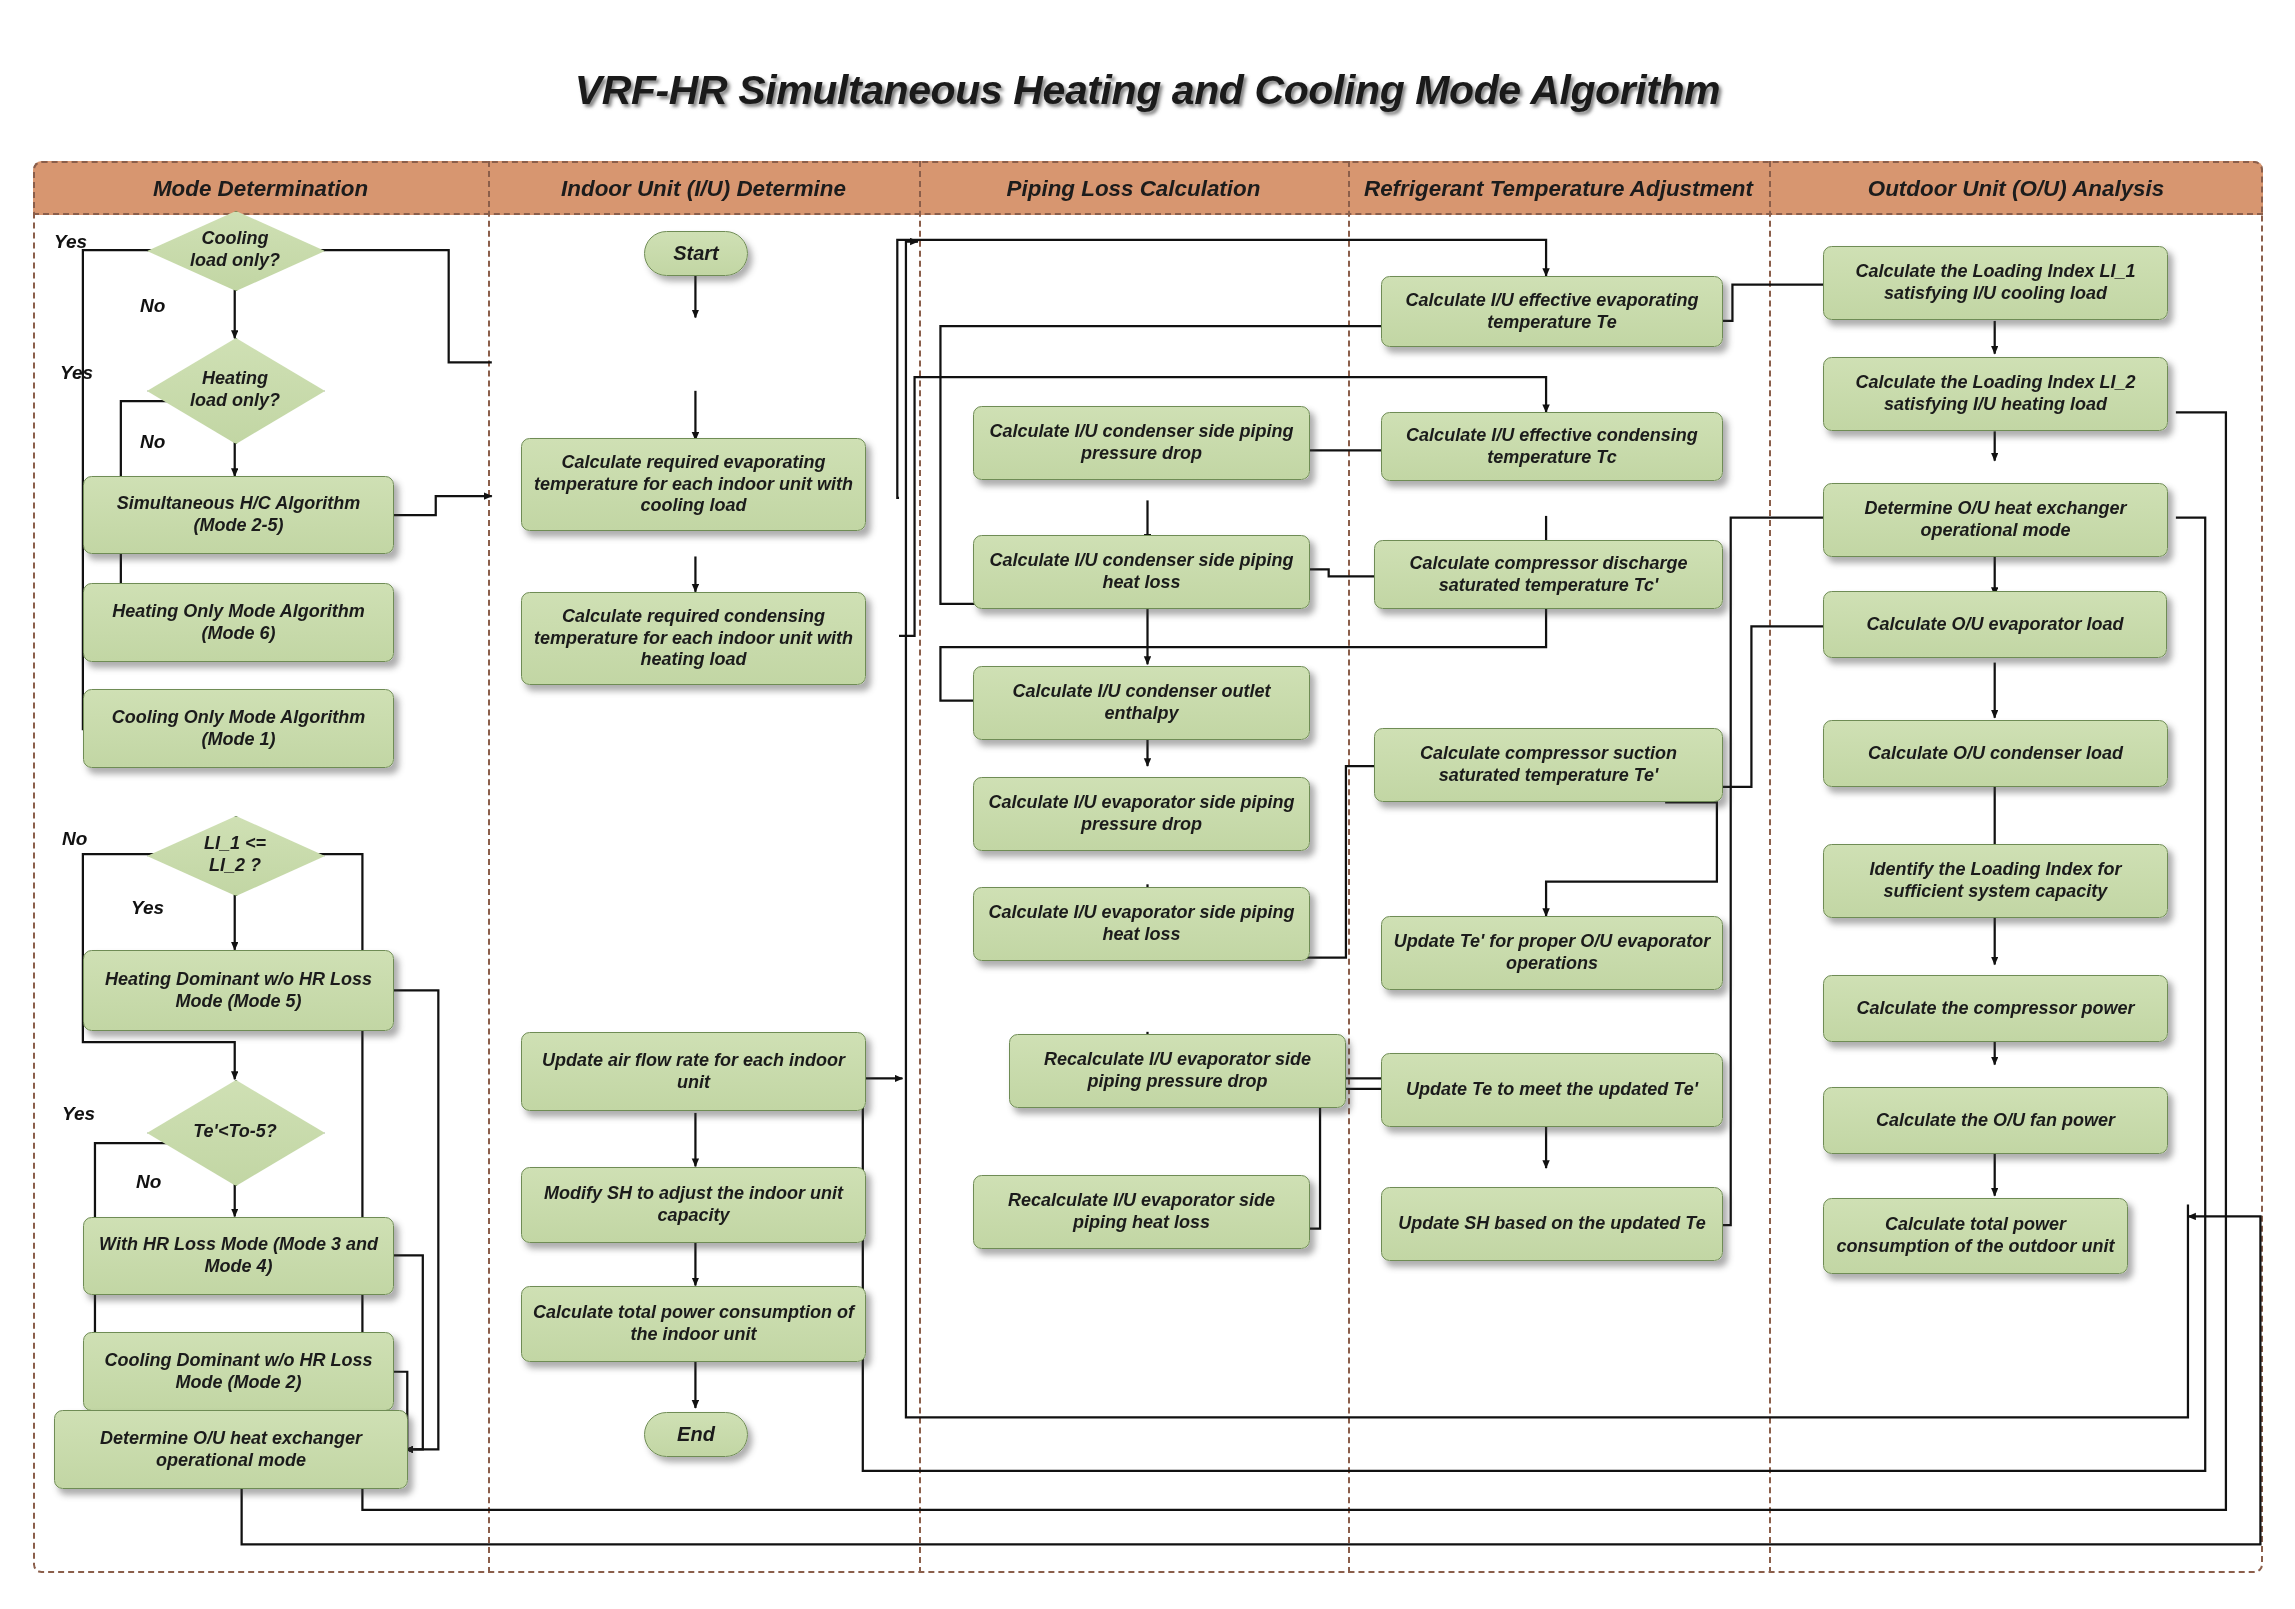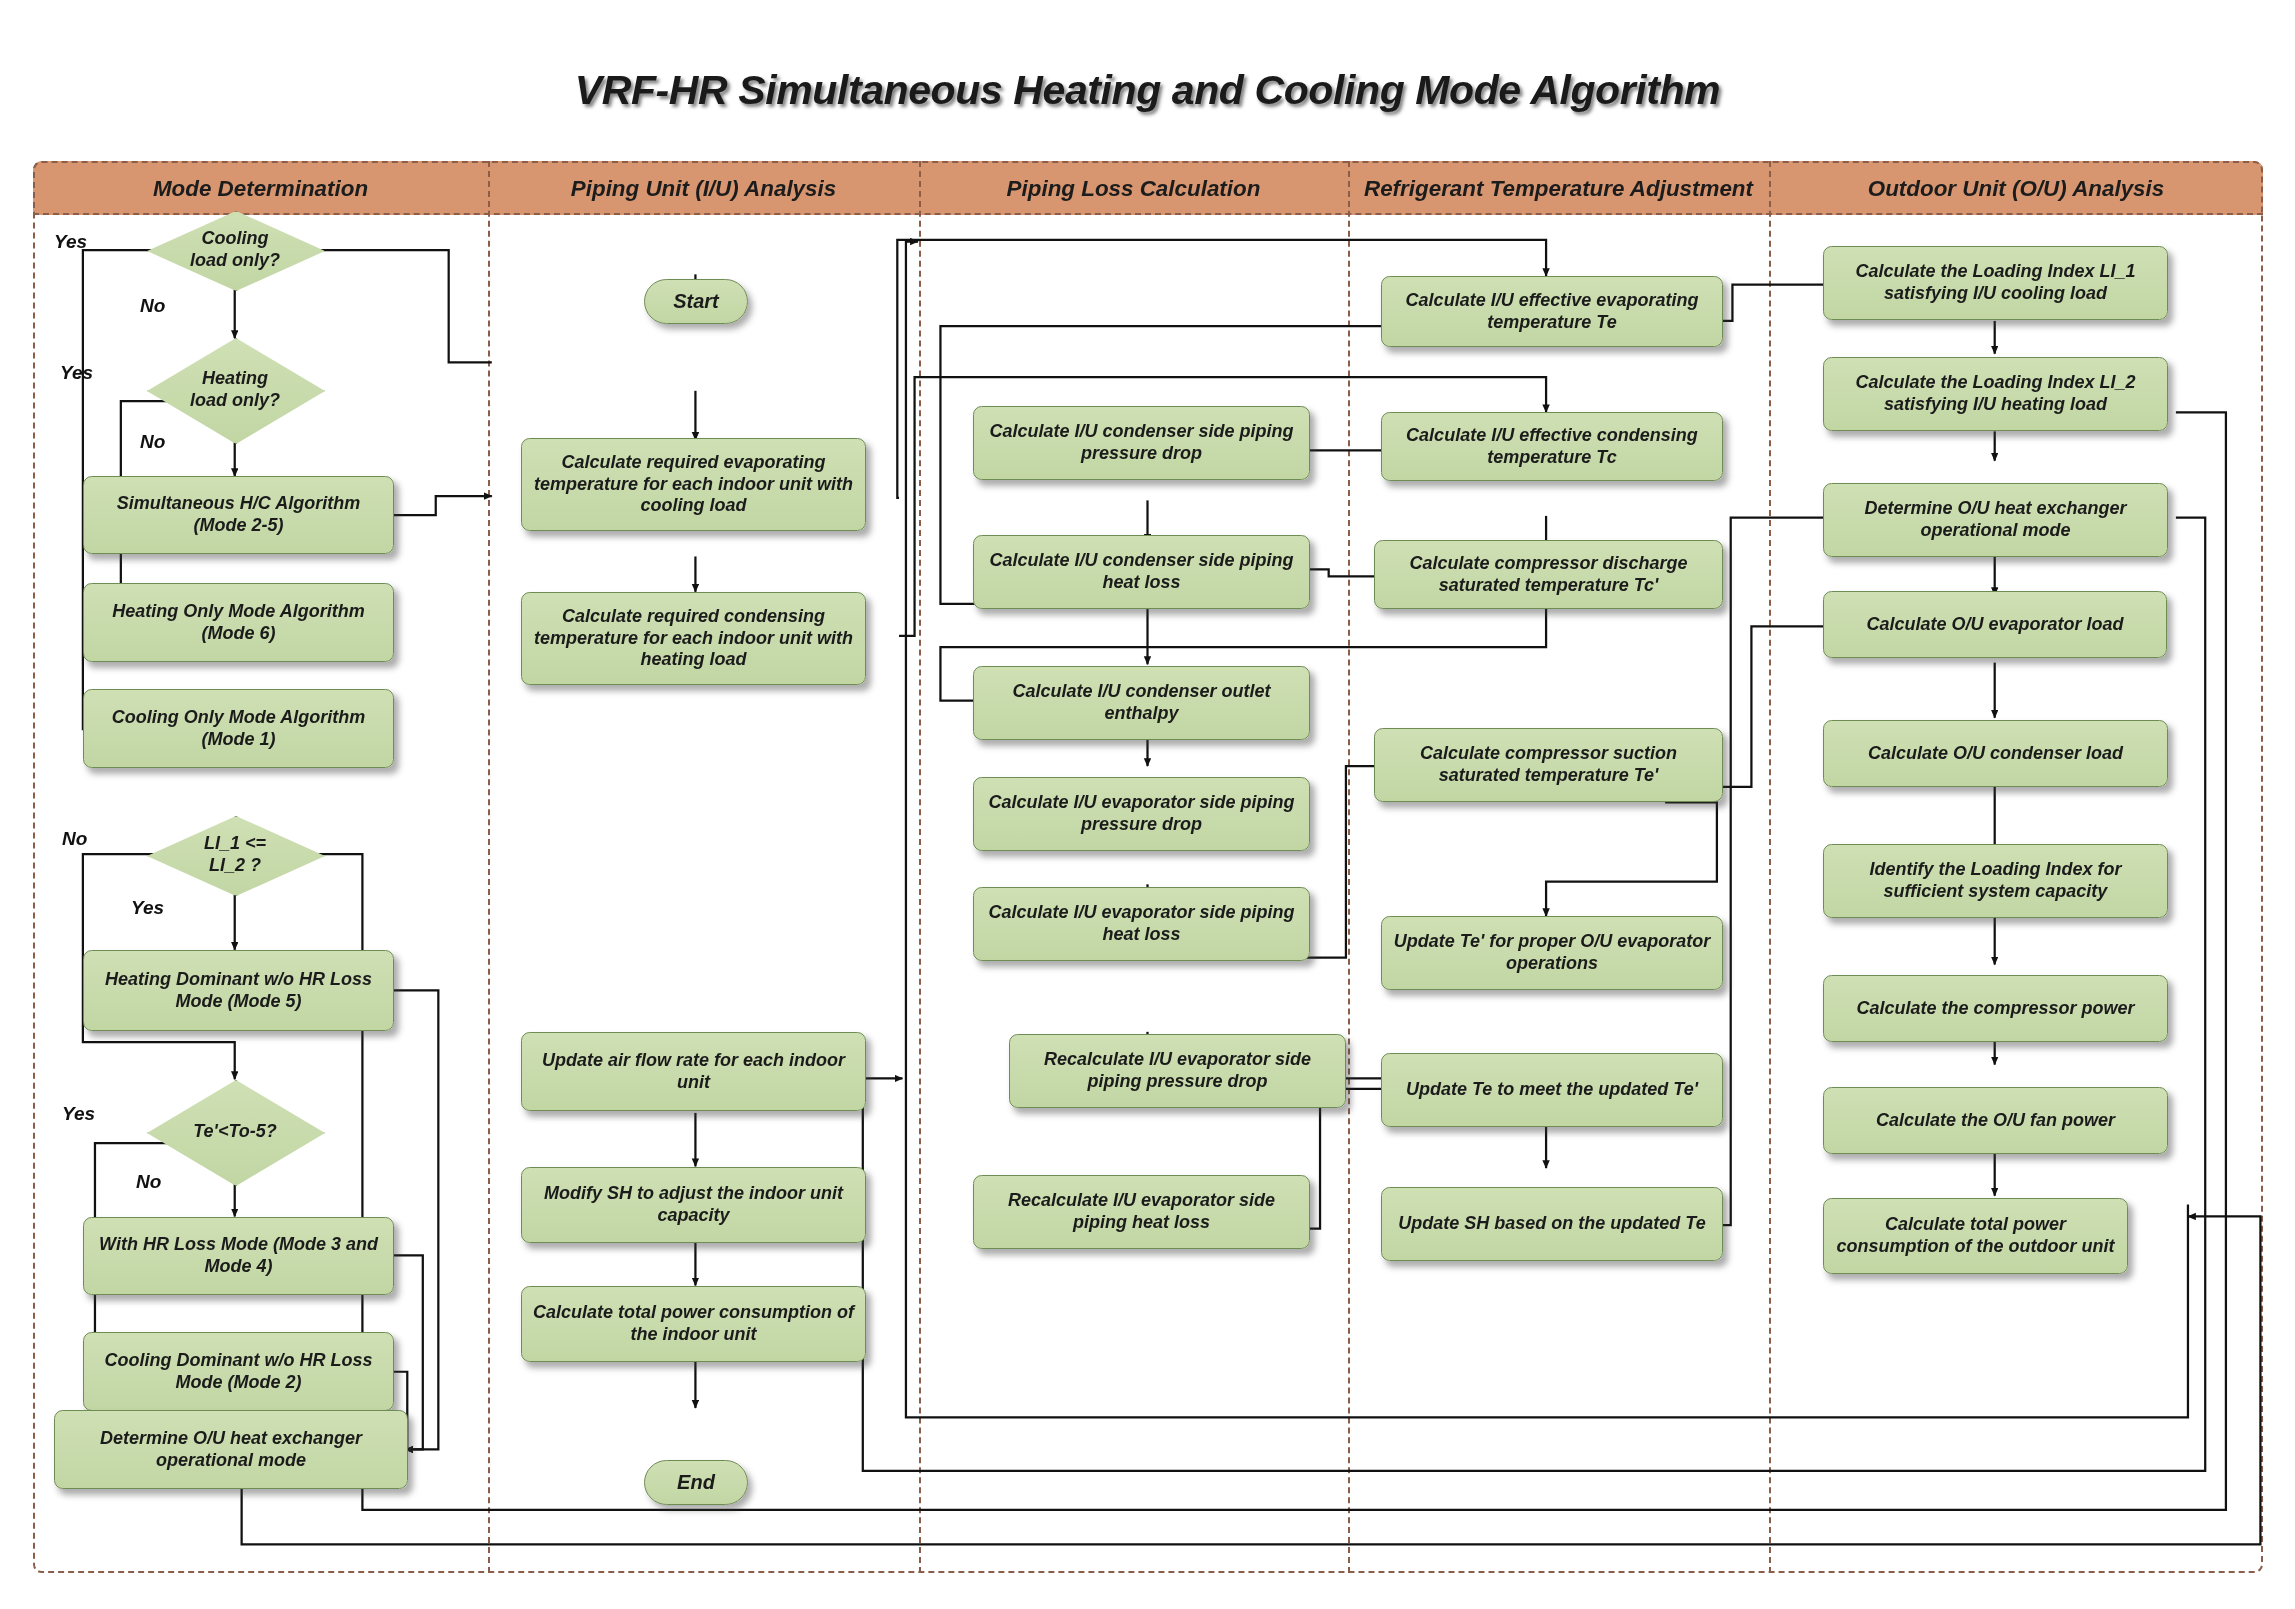--- a/index.html
+++ b/index.html
@@ -38,21 +38,21 @@
   
   .node{
     position:absolute;box-sizing:border-box;
     background:linear-gradient(180deg,#cfe0b4 0%,#c2d6a4 100%);
     border:1.3px solid #6f8c55;border-radius:8.6px;
     box-shadow:4.3px 5.2px 6px rgba(60,60,60,0.42);
     display:flex;align-items:center;justify-content:center;text-align:center;
     font-size:18px;font-weight:bold;font-style:italic;color:#1b1b1b;
     line-height:1.22;padding:3.5px 7px;
   }
-  .node.term{border-radius:29px;font-size:20px;margin-top:48px;}
+  .node.term{border-radius:29px;font-size:20px;}
 
   
   .dia{position:absolute;}
   .dia .shape{
     position:absolute;left:0;top:0;width:100%;height:100%;
     background:linear-gradient(180deg,#cfe0b4 0%,#c2d6a4 100%);
     border:1.3px solid #6f8c55;
     clip-path:polygon(50% 0,100% 50%,50% 100%,0 50%);
     filter:drop-shadow(4.3px 5.2px 4.3px rgba(60,60,60,0.42));
   }
@@ -80,21 +80,21 @@
 
   <div id="lane-frame"></div>
   <div id="header-band"></div>
 
   <div class="lane-div" style="left:488px;"></div>
   <div class="lane-div" style="left:919px;"></div>
   <div class="lane-div" style="left:1348px;"></div>
   <div class="lane-div" style="left:1769px;"></div>
 
   <div class="lane-title" style="left:33px;width:455px;">Mode Determination</div>
-  <div class="lane-title" style="left:488px;width:431px;">Piping Unit (I/U) Analysis</div>
+  <div class="lane-title" style="left:488px;width:431px;">Indoor Unit (I/U) Determine</div>
   <div class="lane-title" style="left:919px;width:429px;">Piping Loss Calculation</div>
   <div class="lane-title" style="left:1348px;width:421px;">Refrigerant Temperature Adjustment</div>
   <div class="lane-title" style="left:1769px;width:494px;">Outdoor Unit (O/U) Analysis</div>
 
   <svg id="wires" viewBox="0 0 2660 1865" width="2295" height="1609">
     <defs>
       <marker id="ah" markerWidth="11" markerHeight="11" refX="9.2" refY="4.3" orient="auto" markerUnits="userSpaceOnUse">
         <path d="M0,0 L10,4.3 L0,8.6 z" fill="#111"></path>
       </marker>
     </defs>

